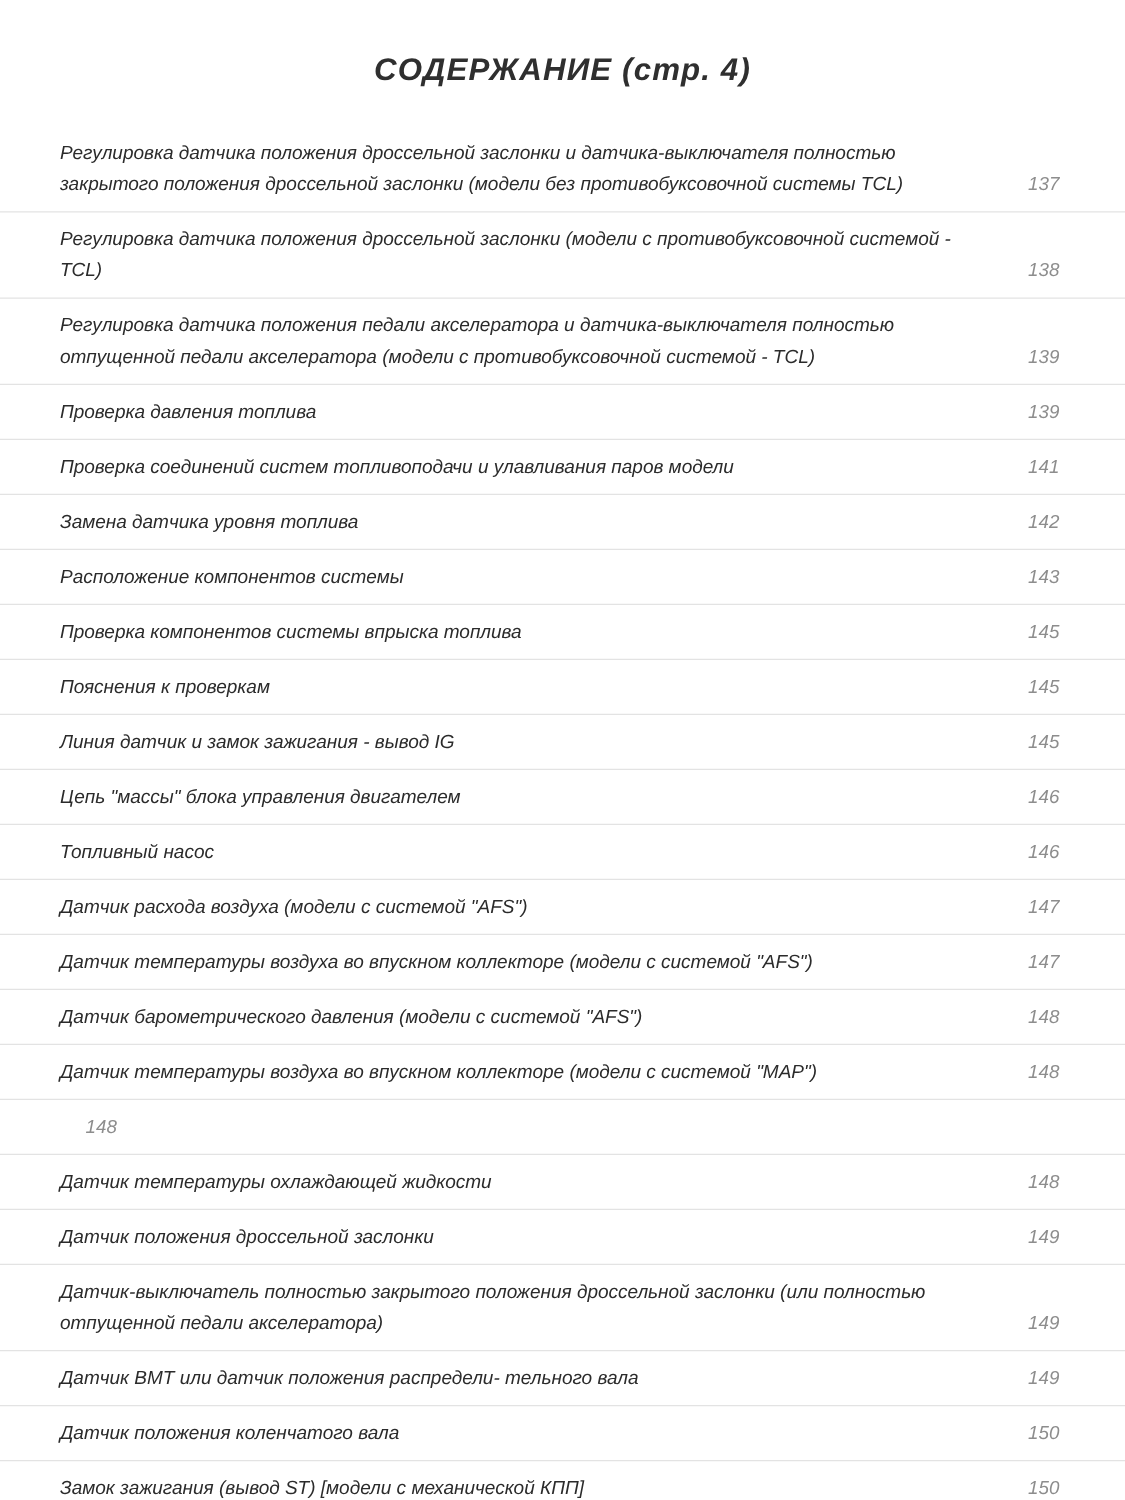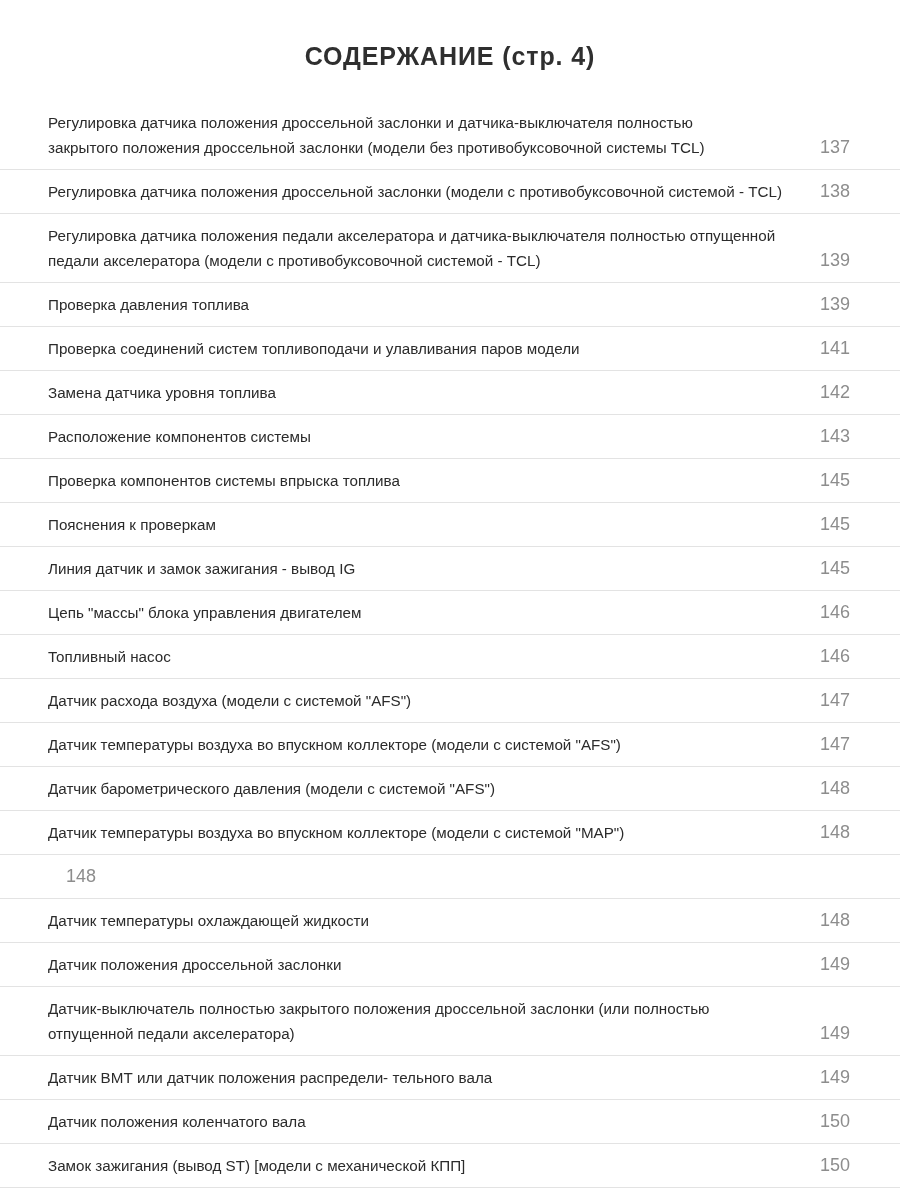--- a/index.html
+++ b/index.html
@@ -16,20 +16,21 @@
     -webkit-font-smoothing: antialiased;
   }
 
   .page {
     position: relative;
     width: 900px;
     height: 1200px;
     box-sizing: border-box;
     background: #ffffff;
     overflow: hidden;
+    font-style: italic;
   }
 
   .toc-title {
     text-align: center;
     font-size: 25px;
     font-weight: bold;
     color: #2f2f2f;
     letter-spacing: 0.9px;
     margin: 0;
     padding-top: 41px;
@@ -67,21 +68,21 @@
     line-height: 25px;
     color: #2b2b2b;
     text-align: left;
     word-wrap: break-word;
     hyphens: none;
   }
 
   .toc-entry-page {
     flex: 0 0 auto;
     margin-left: 18px;
-    font-size: 18px;
+    font-size: 15px;
     line-height: 25px;
     color: #8d8d8d;
     text-align: center;
     min-width: 30px;
     white-space: nowrap;
   }
 </style>
 </head>
 <body>
 

